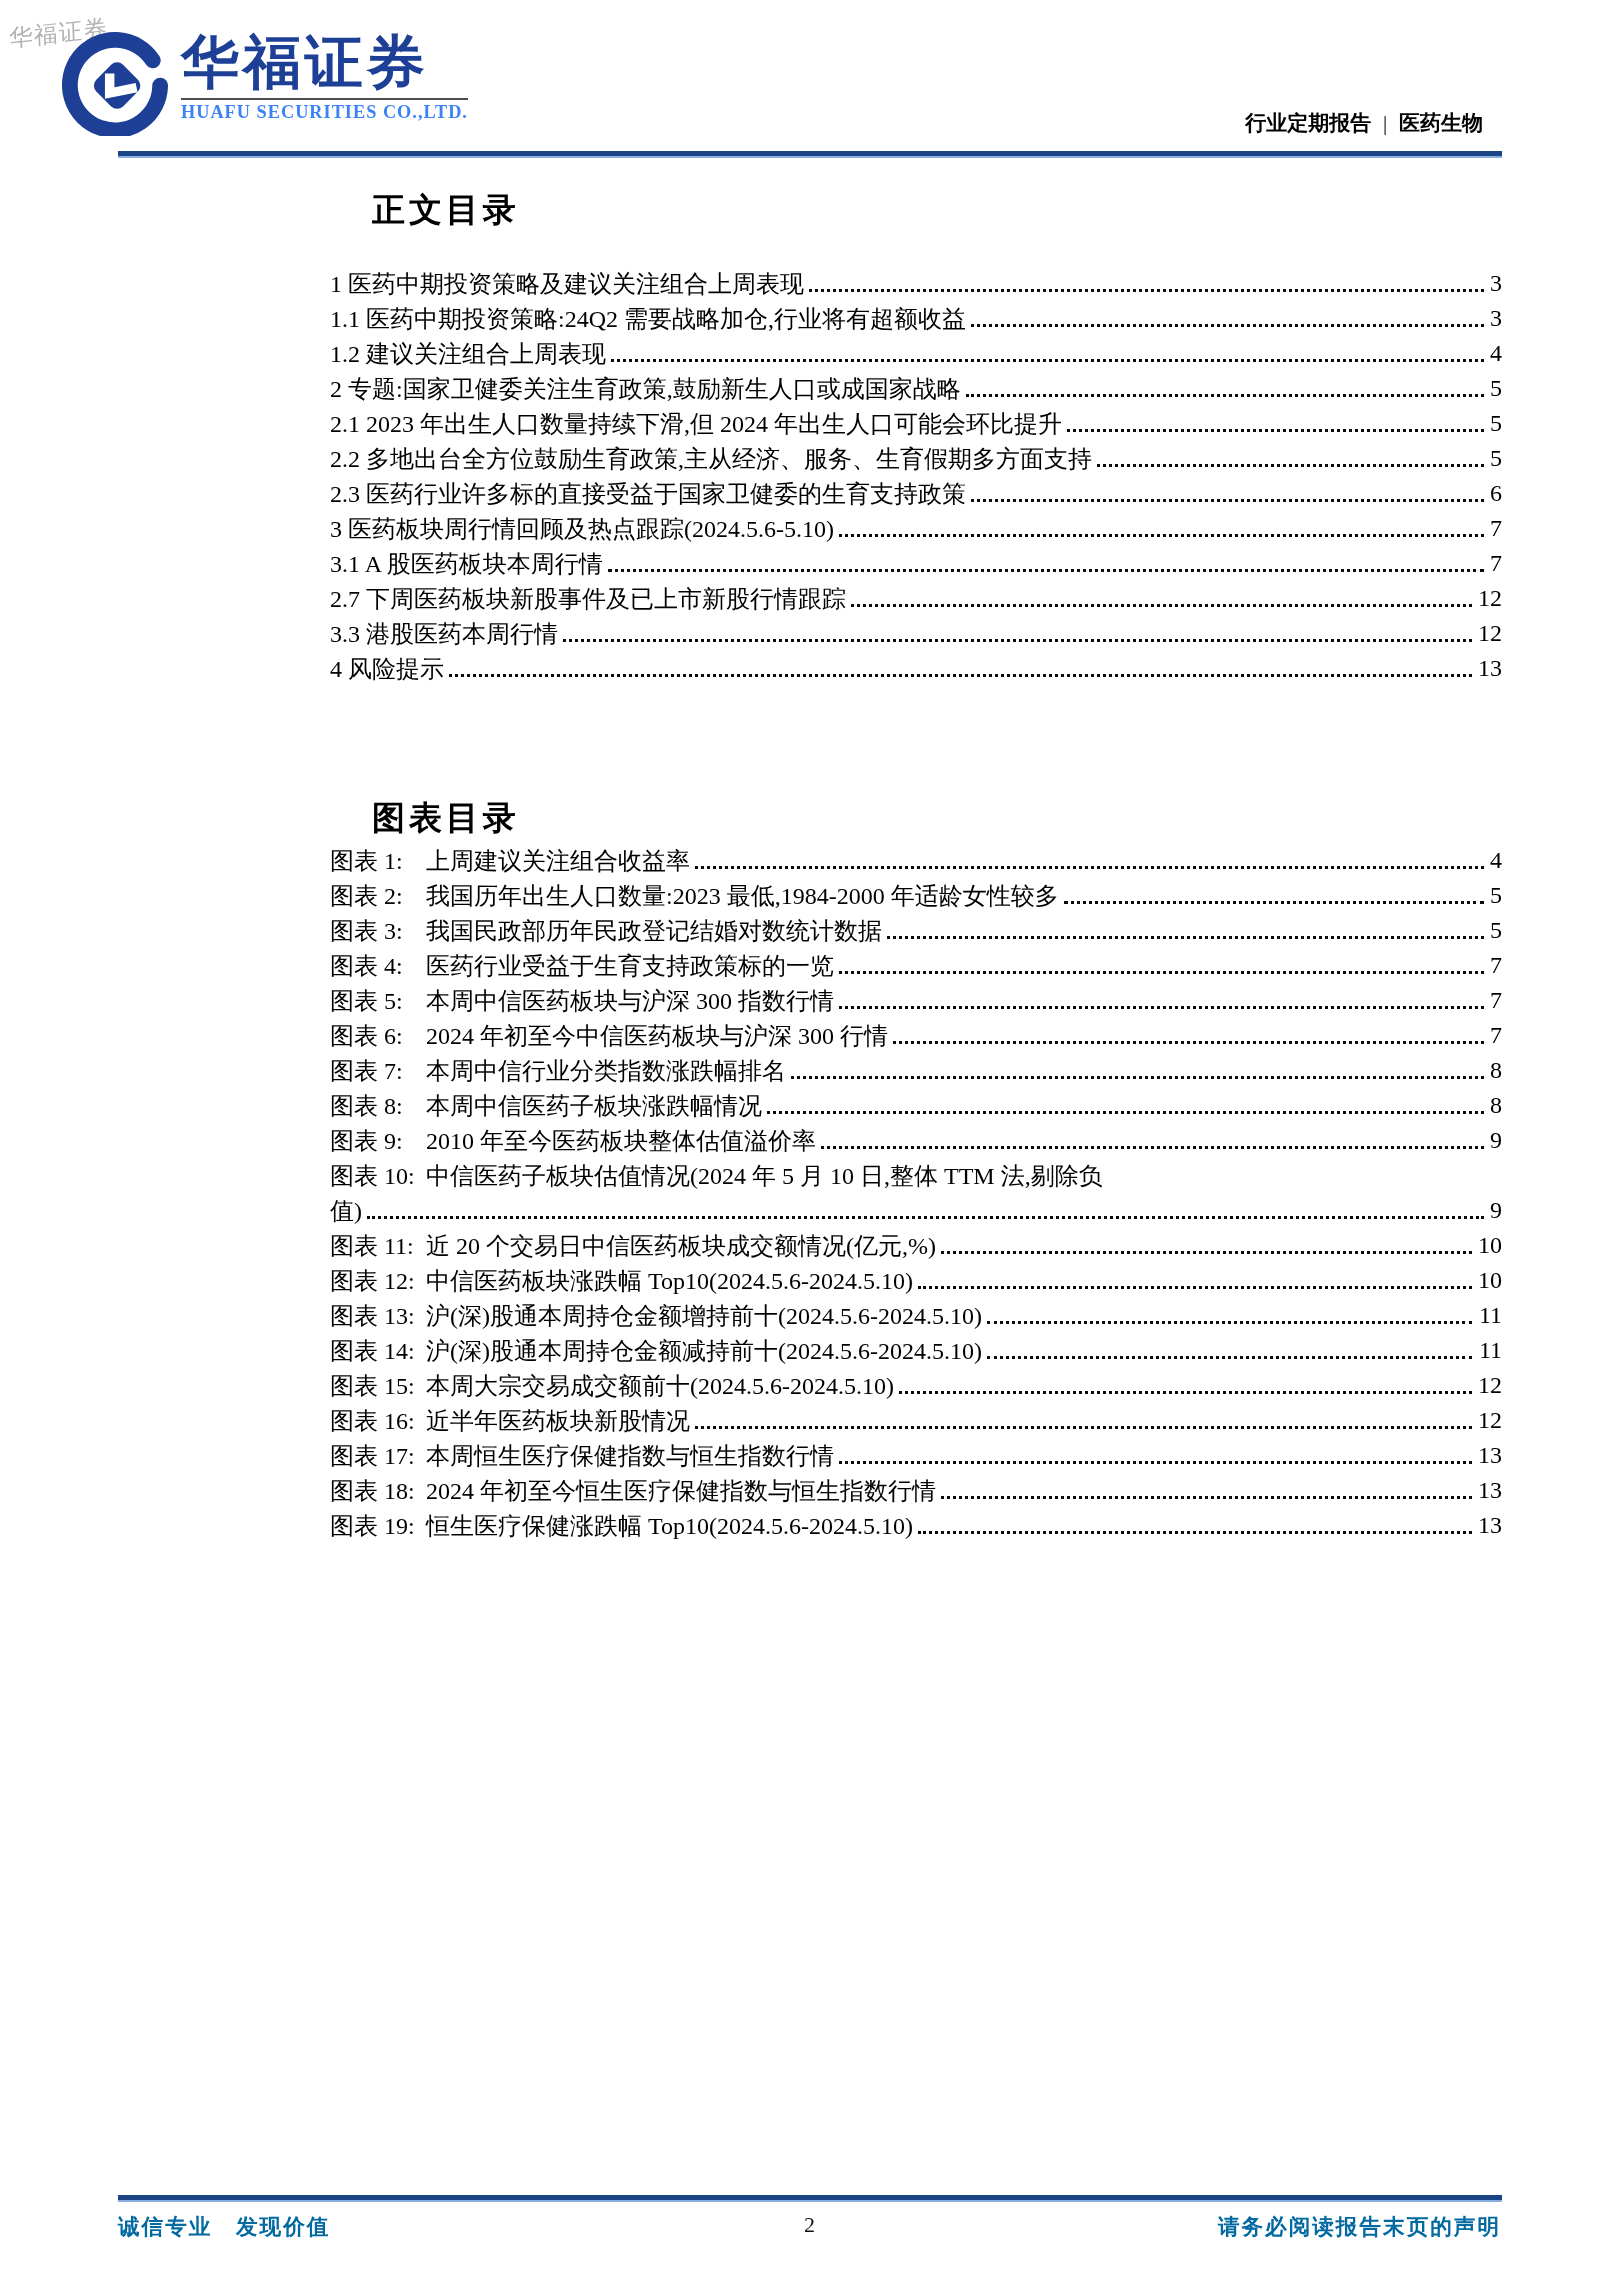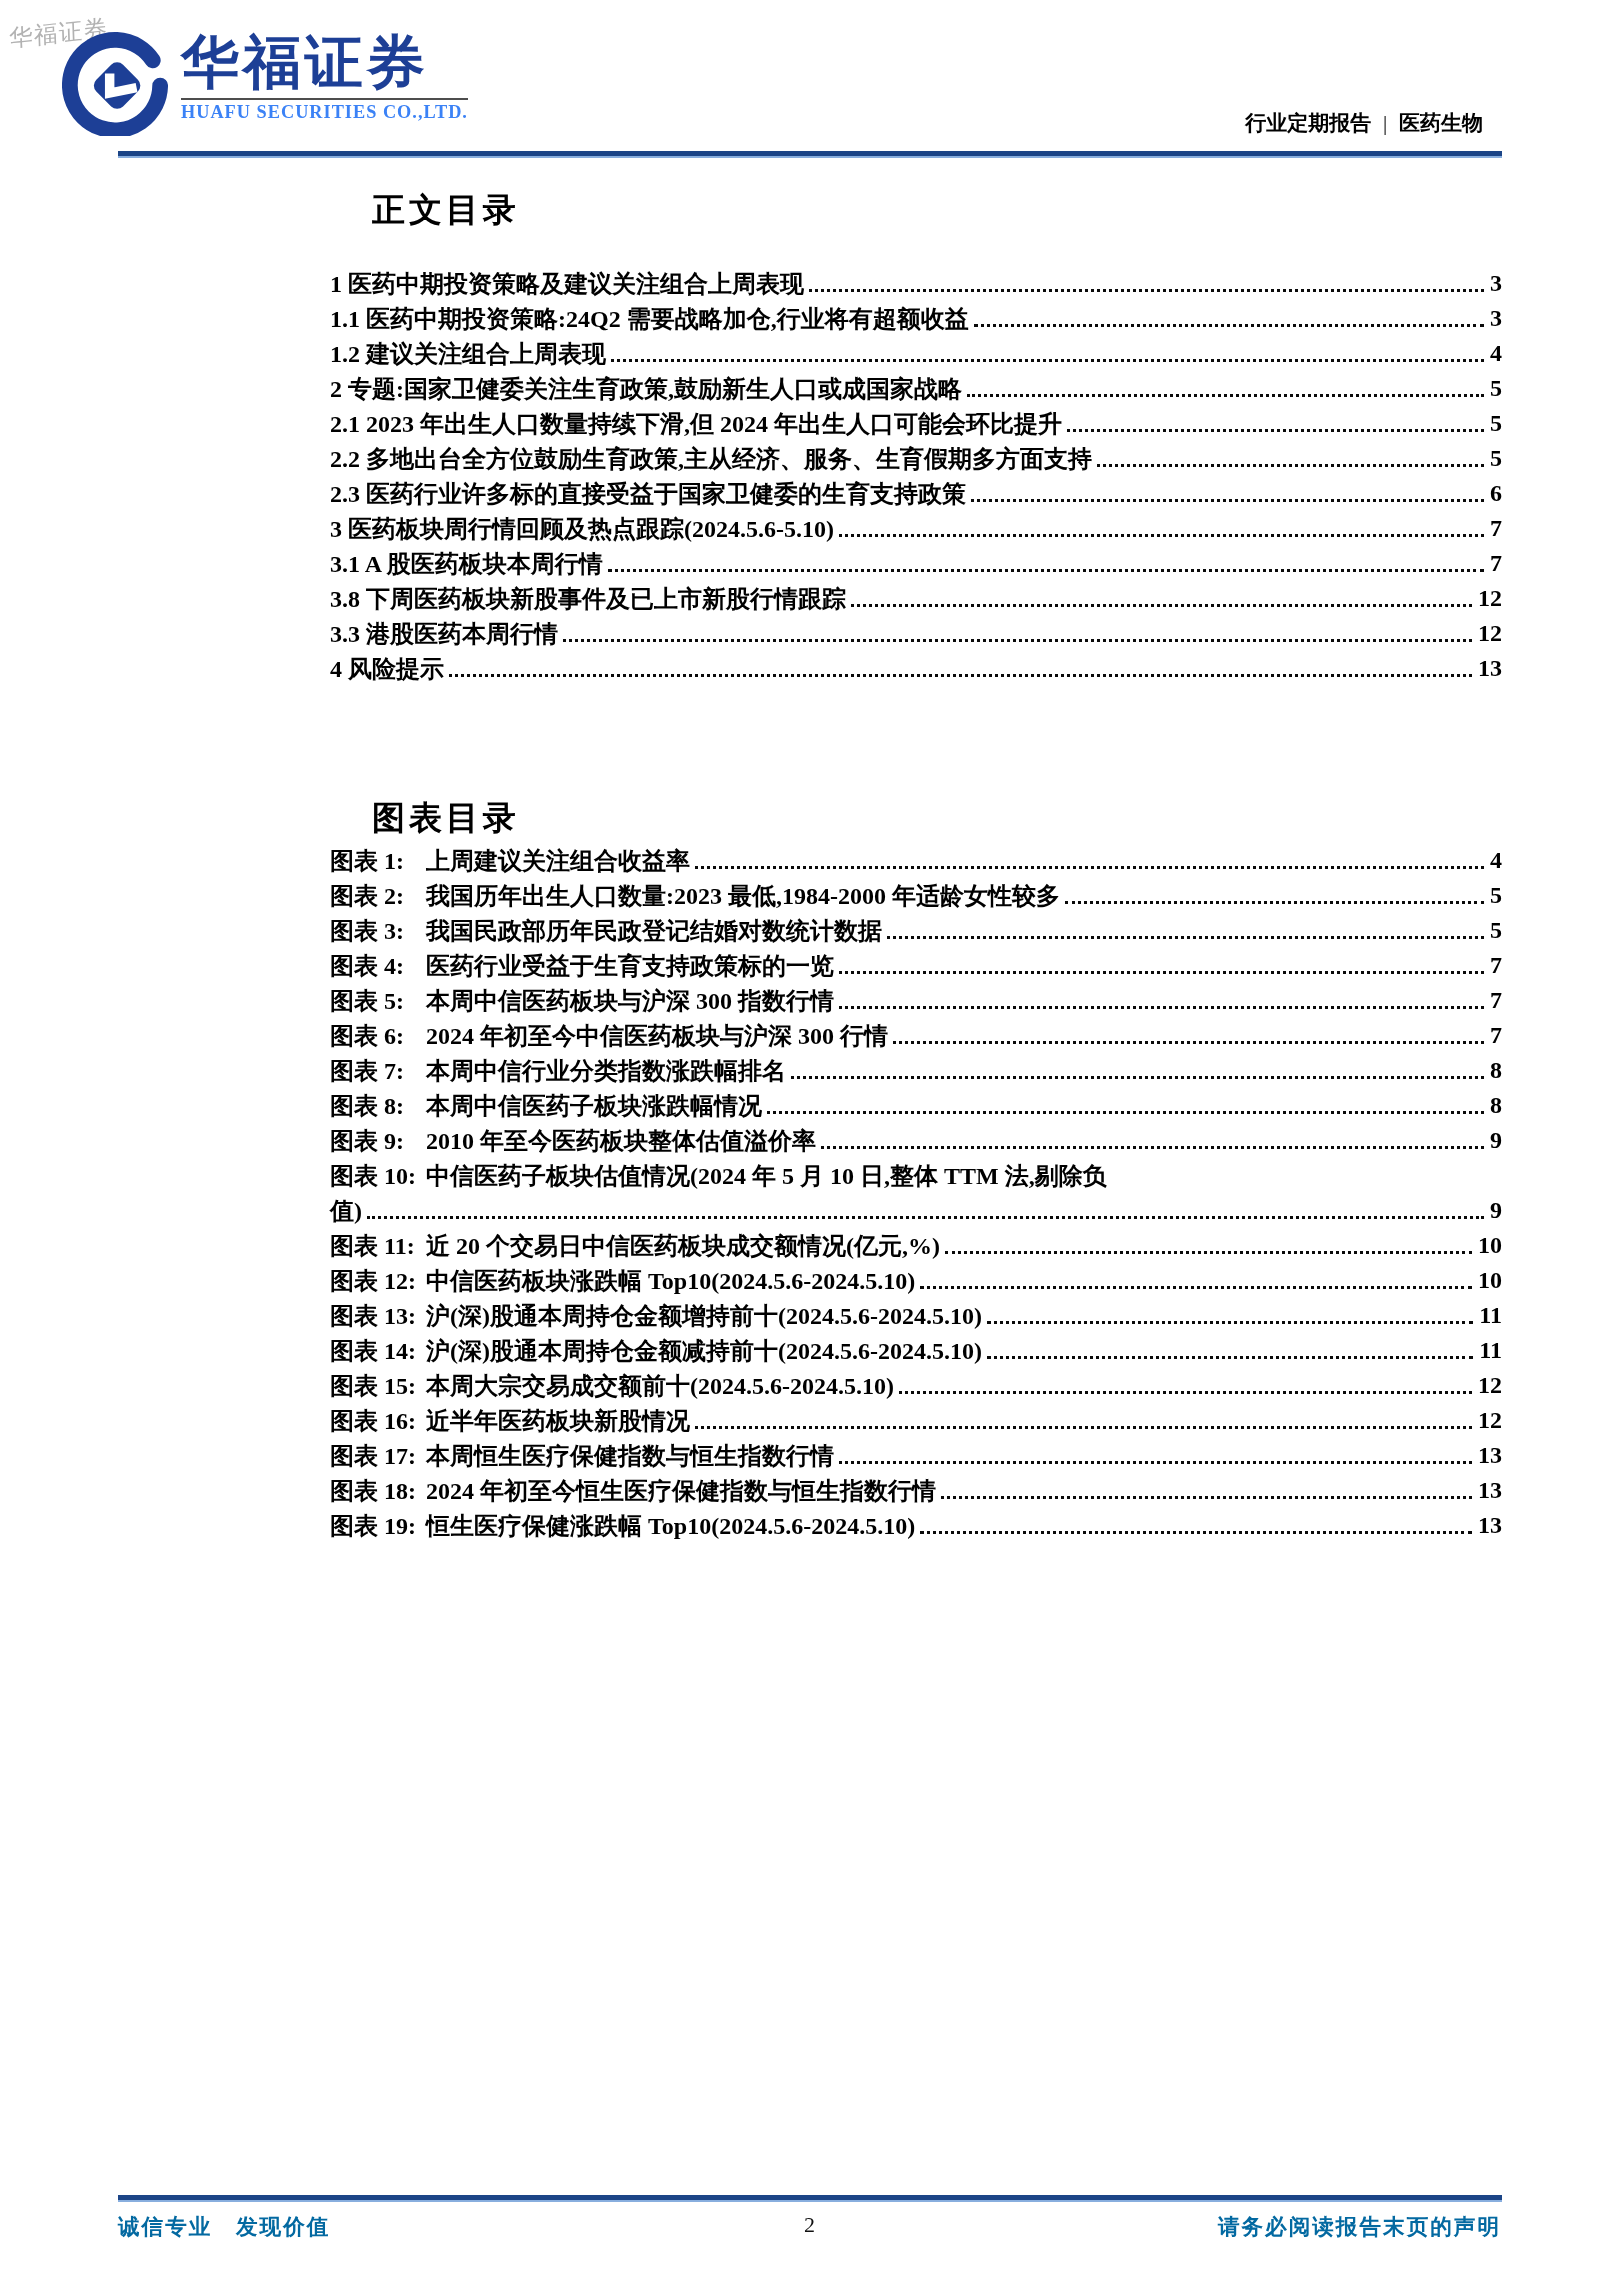--- a/index.html
+++ b/index.html
@@ -45,21 +45,21 @@
   .toc-title,.fig-title{
     position:absolute;left:372px;margin:0;
     font-size:33px;font-weight:700;letter-spacing:3.9px;
   }
   .toc-title{top:188px;font-family:Liberation Serif, serif;}
   .fig-title{top:796px;}
   .toc-list{position:absolute;left:330px;width:1172px;top:266px;}
   .fig-list{position:absolute;left:330px;width:1172px;top:843px;}
   .row{
     display:flex;align-items:center;height:35px;
-    font-size:24px;font-weight:700;white-space:nowrap;
+    font-size:24px;font-weight:400;white-space:nowrap;
   }
   .row-text{flex:0 0 auto;}
   .fig-label{display:inline-block;min-width:96px;flex:0 0 auto;}
   .dots{
     flex:1 1 auto;height:0;margin:0 6.5px 0 5.2px;
     border-bottom:3.9px dotted #0a0a0a;
     position:relative;top:6.5px;min-width:0;
   }
   .pg{flex:0 0 auto;text-align:right;}
   
@@ -148,21 +148,21 @@
           <span class="row-text">3 医药板块周行情回顾及热点跟踪(2024.5.6-5.10)</span>
           <span class="dots"></span>
           <span class="pg">7</span>
         </div>
         <div class="row">
           <span class="row-text">3.1 A 股医药板块本周行情</span>
           <span class="dots"></span>
           <span class="pg">7</span>
         </div>
         <div class="row">
-          <span class="row-text">3.8 下周医药板块新股事件及已上市新股行情跟踪</span>
+          <span class="row-text">2.7 下周医药板块新股事件及已上市新股行情跟踪</span>
           <span class="dots"></span>
           <span class="pg">12</span>
         </div>
         <div class="row">
           <span class="row-text">3.3 港股医药本周行情</span>
           <span class="dots"></span>
           <span class="pg">12</span>
         </div>
         <div class="row">
           <span class="row-text">4 风险提示</span>

